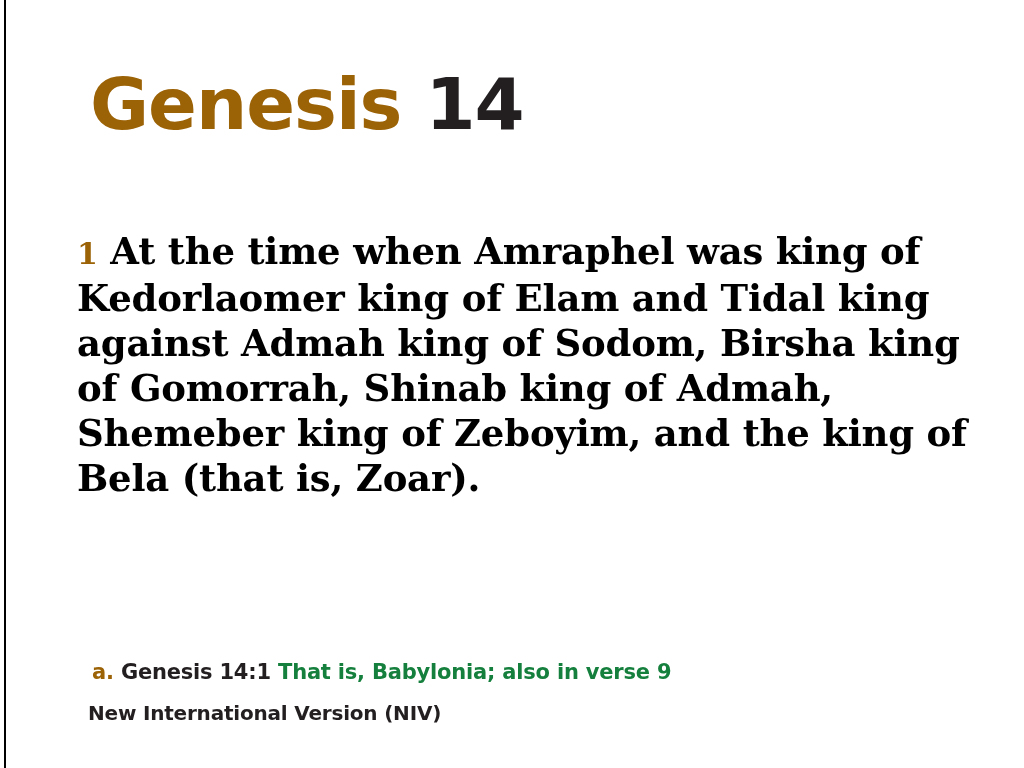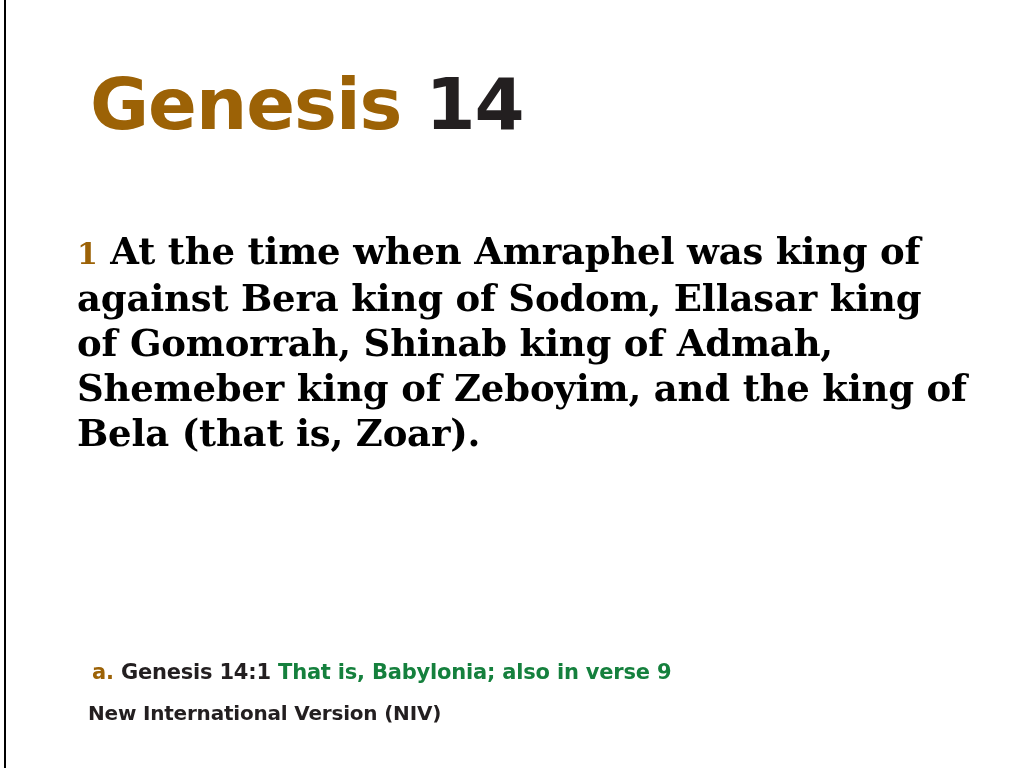--- a/index.html
+++ b/index.html
@@ -153,23 +153,24 @@
   <div class="content">
 
     <div class="title"><span class="book">Genesis</span><span> </span><span class="chapter">14</span></div>
 
 
     <div class="passage">
 
       <div class="line"><span class="vnum">1</span><span> At the time when Amraphel was king of</span></div>
 
 
+      <div class="line">Kedorlaomer king of Elam and Tidal king</div>
 
 
-      <div class="line">against Bera king of Sodom, Ellasar king</div>
+      <div class="line">against Admah king of Sodom, Birsha king</div>
       <div class="line">of Gomorrah, Shinab king of Admah,</div>
       <div class="line">Shemeber king of Zeboyim, and the king of</div>
       <div class="line">Bela (that is, Zoar).</div>
 
     </div>
 
     <div class="footnote"><span class="marker">a.</span><span> </span><span class="ref">Genesis 14:1</span><span> </span><span class="note">That is, Babylonia; also in verse 9</span></div>
 
     <div class="version">New International Version (NIV)</div>
 

